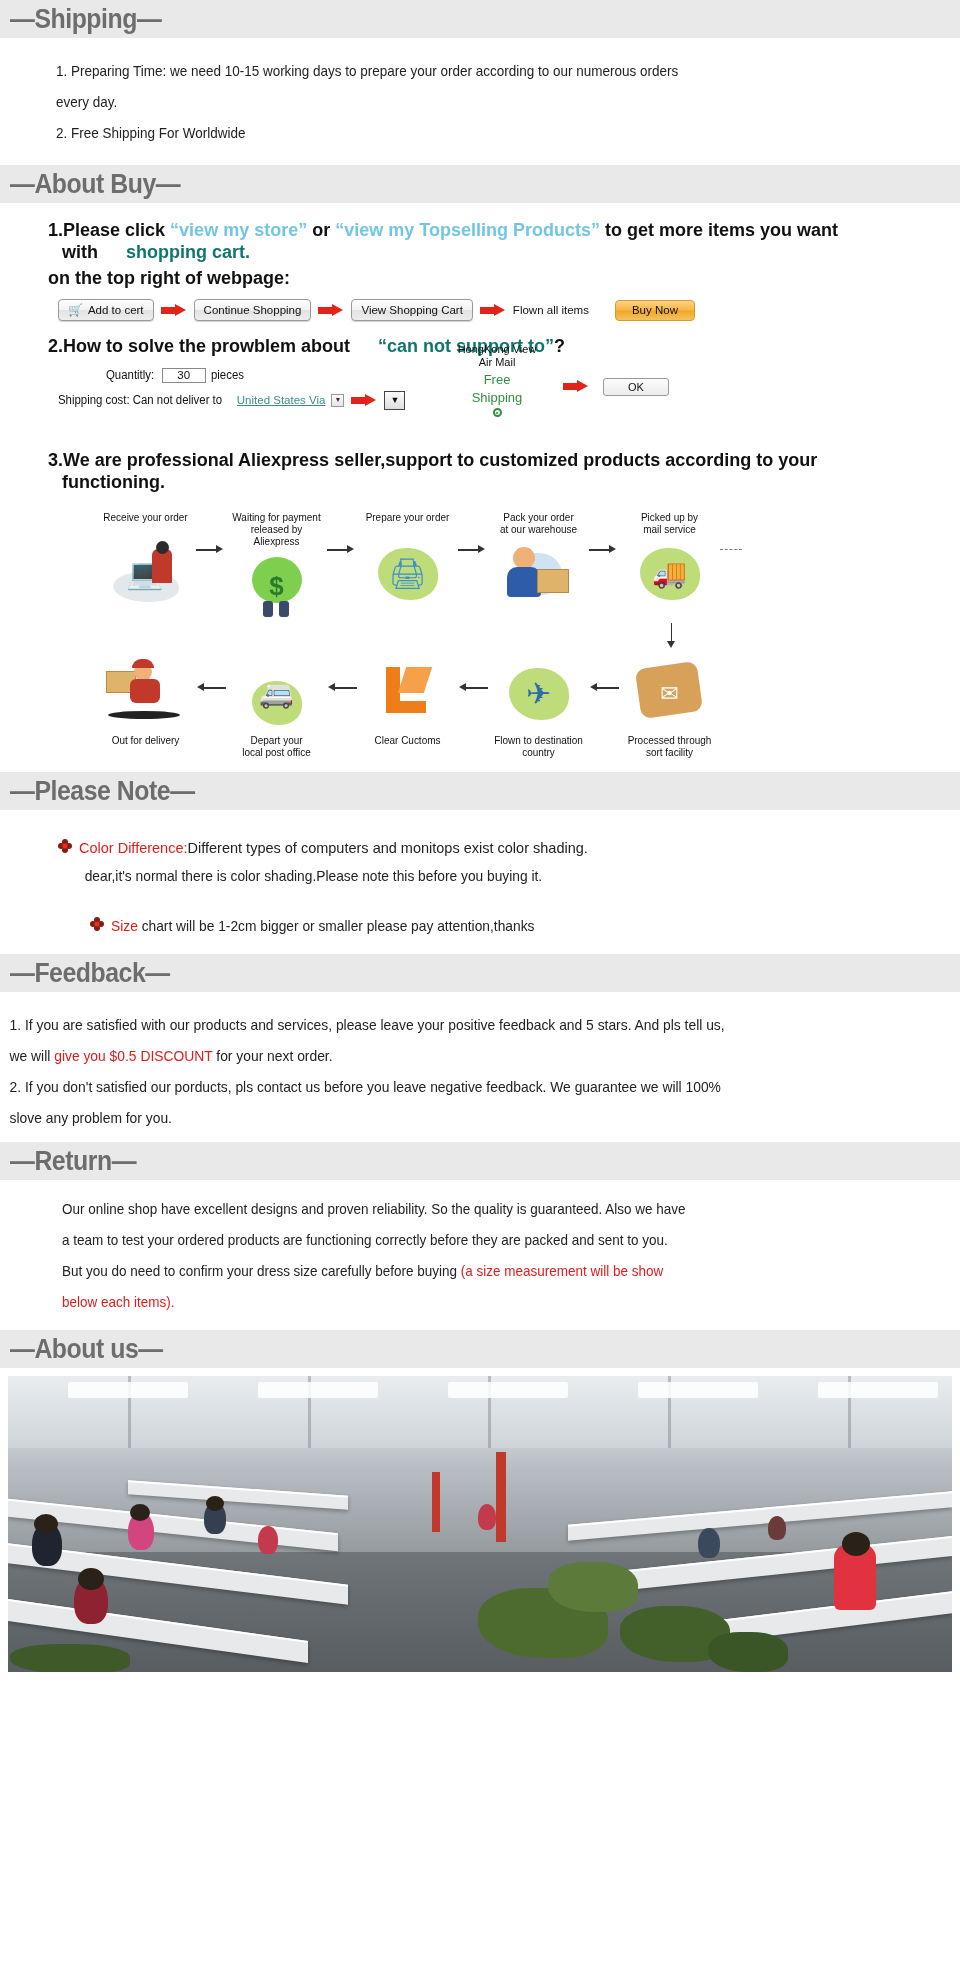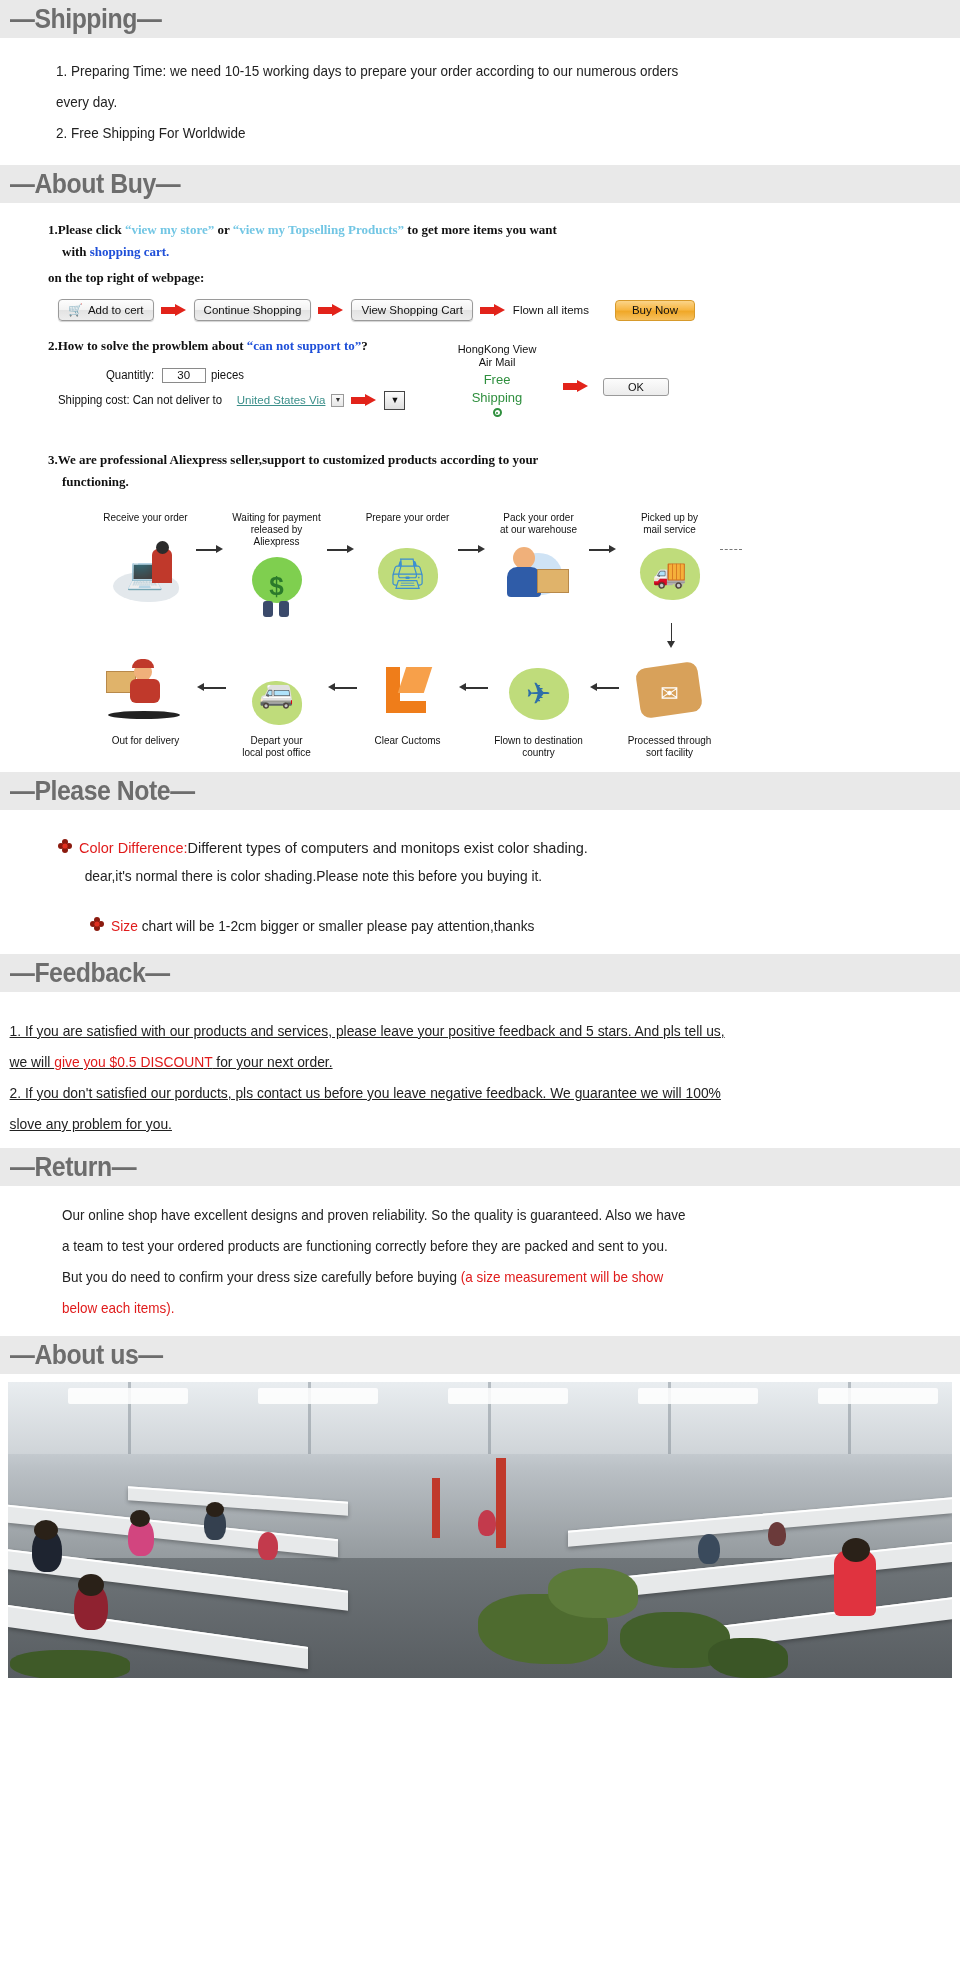--- a/index.html
+++ b/index.html
@@ -53,31 +53,30 @@
     padding-right:8px;
     transform:scaleX(0.955);
     transform-origin:left center;
     white-space:nowrap;
   }
   .red { color:#e01b1b; }
 
   
   .ab { padding:16px 0 6px 0; }
   .ab-line {
-    font-size:13px;
+    font-size:18px;
     font-weight:700;
     line-height:22px;
     color:#111;
     padding-left:48px;
-    font-family:Liberation Serif, serif;
   }
   .ab-line.sub { padding-left:62px; }
   .ab-plain { font-weight:700; }
   .lt-blue { color:#72c6e4; font-weight:700; }
-  .lt-red { color:#1d4ed8; font-weight:700; }
+  .lt-red { color:#0f766e; font-weight:700;margin-left:23px; }
 
   
   .btnrow {
     display:flex;
     align-items:center;
     padding-left:58px;
     margin-top:10px;
     margin-bottom:4px;
     gap:0px;
   }
@@ -511,21 +510,21 @@
             <circle cx="7" cy="7" r="2.6" fill="#e03020"></circle>
           </svg>
       </span>
       <span class="note-text"><span class="red">Size</span><span> chart will be 1-2cm bigger or smaller please pay attention,thanks</span></span>
     </div>
   </div>
 
   <div class="sec-bar">
     <span class="title"><span class="dash">—</span><span>Feedback</span><span class="dash">—</span></span>
   </div>
-  <div class="block" style="padding-top:24px;padding-bottom:8px;text-decoration:underline;">
+  <div class="block" style="padding-top:18px;padding-bottom:8px;">
     <div class="wide-ln">1. If you are satisfied with our products and services, please leave your positive feedback and 5 stars. And pls tell us,</div>
     <div class="wide-ln"><span>we will </span><span class="red">give you $0.5  DISCOUNT</span><span> for your next order.</span></div>
     <div class="wide-ln">2. If you don't satisfied our porducts, pls contact us before you leave negative feedback. We guarantee we will 100%</div>
     <div class="wide-ln">slove any problem for you.</div>
   </div>
 
   <div class="sec-bar">
     <span class="title"><span class="dash">—</span><span>Return</span><span class="dash">—</span></span>
   </div>
   <div class="block narrow" style="padding-top:14px;padding-bottom:12px;padding-left:62px;border-radius:16px;">

